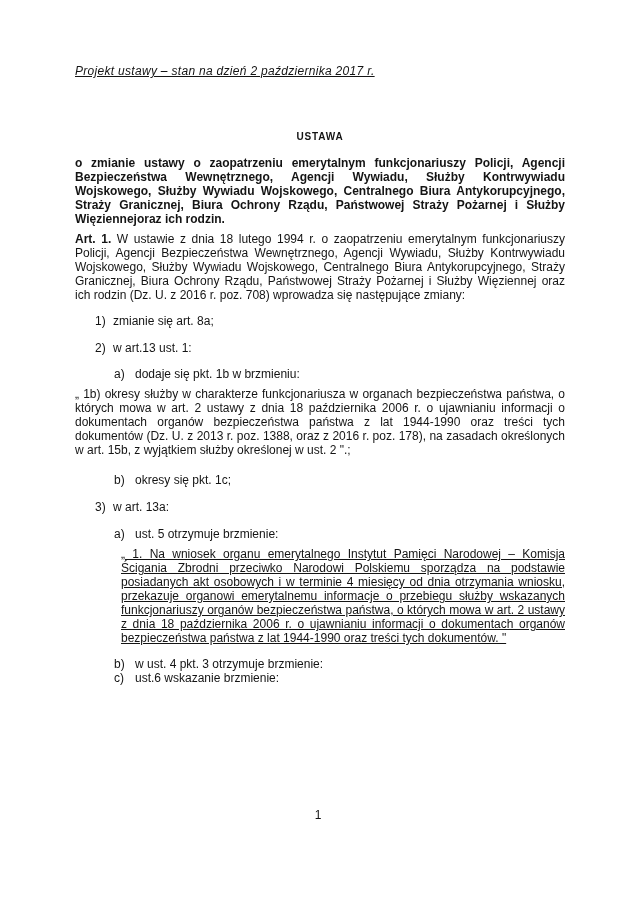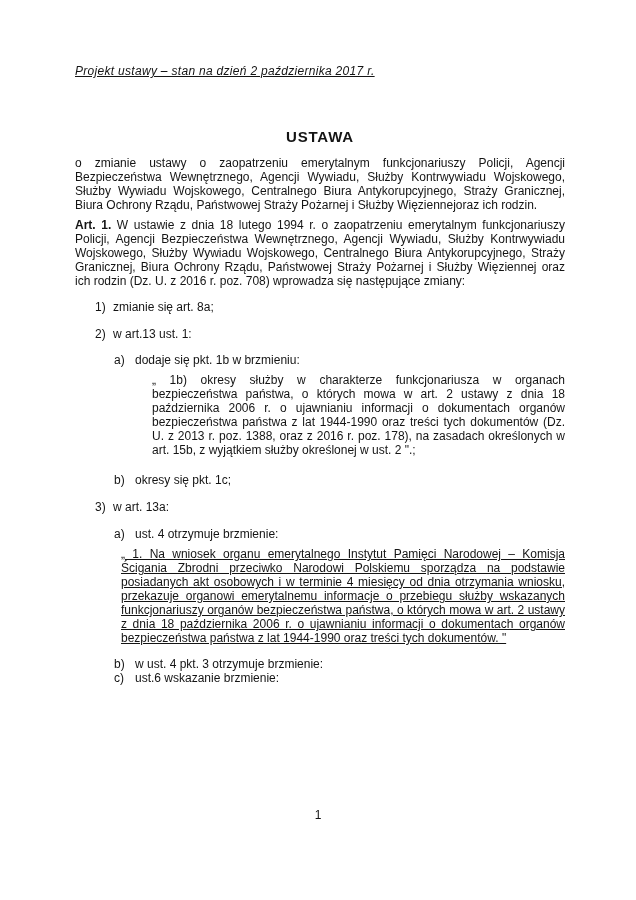--- a/index.html
+++ b/index.html
@@ -22,34 +22,34 @@
   }
   .hdr {
     font-style: italic;
   }
   .hdr .hdr-text {
     text-decoration: underline;
     letter-spacing: 0.3px;
   }
   .title {
     margin: 52px 0 0 0;
-    font-size: 15px;
+    font-size: 10px;
     font-weight: bold;
     text-align: center;
     letter-spacing: 0.8px;
     line-height: 14px;
   }
   .date {
     margin-top: 13px;
     text-align: center;
     padding-right: 78px;
   }
   .subject {
     margin: 12px 0 0 0;
-    font-weight: normal;
+    font-weight: bold;
     text-align: justify;
   }
   .art {
     margin: 6px 0 0 0;
     text-align: justify;
   }
   .row {
     display: flex;
     margin-top: 12px;
   }
@@ -61,21 +61,21 @@
   .row.num .mk { flex: 0 0 18px; }
   .row.let { margin-left: 39px; }
   .row.let .mk { flex: 0 0 21px; }
   .row.m13 { margin-top: 13px; }
   .row.m16 { margin-top: 16px; }
   .row.m0  { margin-top: 0; }
   .quote {
     text-align: justify;
     margin-top: 6px;
   }
-  .quote.q1 { margin-left: 77px; }
+  .quote.q1 { }
   .quote.q2 { margin-left: 46px; text-decoration: underline; }
   .quote.m12 { margin-top: 12px; }
   .pageno {
     position: absolute;
     left: 0;
     right: 0;
     top: 808px;
     text-align: center;
   }
 </style>
@@ -117,21 +117,21 @@
     <div class="txt">okresy się pkt. 1c;</div>
   </div>
 
   <div class="row num m13">
     <span class="mk">3)</span>
     <div class="txt">w art. 13a:</div>
   </div>
 
   <div class="row let m13">
     <span class="mk">a)</span>
-    <div class="txt">ust. 4 otrzymuje brzmienie:</div>
+    <div class="txt">ust. 5 otrzymuje brzmienie:</div>
   </div>
 
   <div class="quote q2">„ 1. Na wniosek organu emerytalnego Instytut Pamięci Narodowej – Komisja Ścigania Zbrodni przeciwko Narodowi Polskiemu sporządza na podstawie posiadanych akt osobowych i w terminie 4 miesięcy od dnia otrzymania wniosku, przekazuje organowi emerytalnemu informacje o przebiegu służby wskazanych funkcjonariuszy organów bezpieczeństwa państwa, o których mowa w art. 2 ustawy z dnia 18 października 2006 r. o ujawnianiu informacji o dokumentach organów bezpieczeństwa państwa z lat 1944-1990 oraz treści tych dokumentów. "</div>
 
   <div class="row let">
     <span class="mk">b)</span>
     <div class="txt">w ust. 4 pkt. 3 otrzymuje brzmienie:</div>
   </div>
 
 

